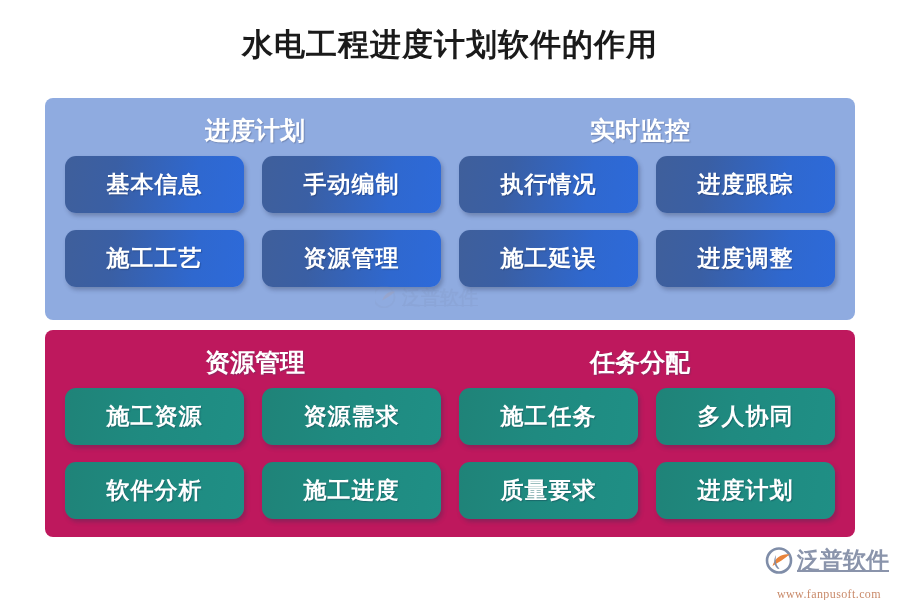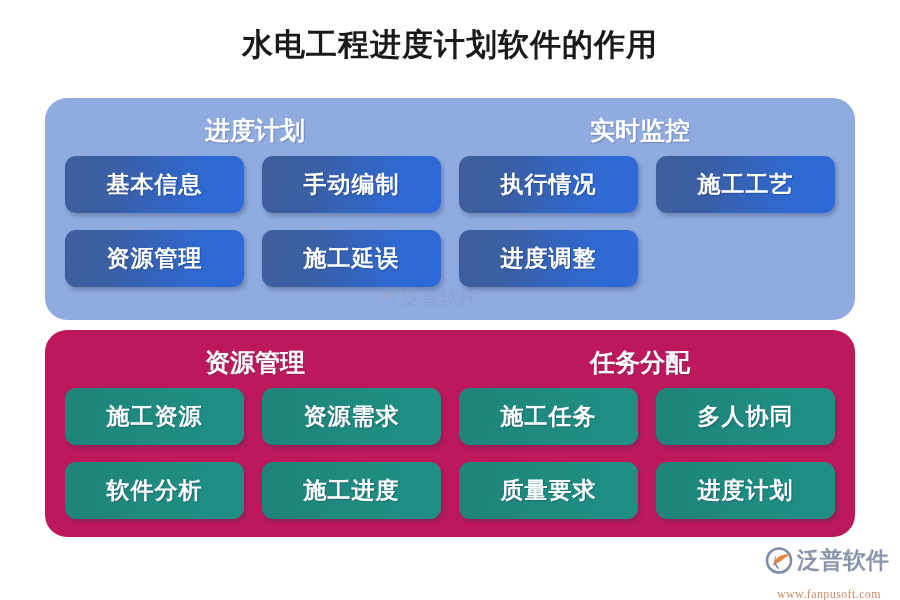--- a/index.html
+++ b/index.html
@@ -31,21 +31,21 @@
     font-size: 31px;
     font-weight: bold;
     color: #1a1a1a;
     letter-spacing: 1px;
     font-family: "Liberation Serif", "DejaVu Serif", serif;
   }
 
   
   .panel {
     position: absolute;
-    border-radius: 22px;
+    border-radius: 8px;
     box-sizing: border-box;
   }
   .panel-blue {
     left: 45px;
     top: 98px;
     width: 810px;
     height: 222px;
     background: #8fabe0;
   }
   .panel-gray {
@@ -123,20 +123,21 @@
     margin-right: 3px;
     flex: none;
   }
   .logo-name {
     font-size: 23px;
     font-weight: bold;
     color: #8a94ab;
     letter-spacing: 0px;
     line-height: 27px;
     font-family: "Liberation Serif", "DejaVu Serif", serif;
+    text-decoration: underline;
   }
   .logo-url {
     margin-top: 12px;
     font-size: 12px;
     color: #c98a6a;
     letter-spacing: 0.4px;
     font-family: "Liberation Serif", "DejaVu Serif", serif;
     text-align: center;
     width: 130px;
   }
@@ -164,20 +165,21 @@
   <div class="page-title">水电工程进度计划软件的作用</div>
 
   <div class="panel panel-blue">
     <div class="panel-head col-left">进度计划</div>
     <div class="panel-head col-right">实时监控</div>
 
     <div class="btn-grid">
       <div class="chip chip-blue">基本信息</div>
       <div class="chip chip-blue">手动编制</div>
       <div class="chip chip-blue">执行情况</div>
+      <div class="chip chip-blue">进度跟踪</div>
       <div class="chip chip-blue">施工工艺</div>
       <div class="chip chip-blue">资源管理</div>
       <div class="chip chip-blue">施工延误</div>
       <div class="chip chip-blue">进度调整</div>
     </div>
 
     <div class="ghost-logo">
       <span class="logo-mark">
         <svg viewBox="0 0 30 27" width="100%" height="100%" aria-hidden="true">
           <path d="M15 1 A13 13 0 1 0 15 26 A13 13 0 0 0 15 1 Z" fill="none" stroke="#7f8da8" stroke-width="2.5"></path>

